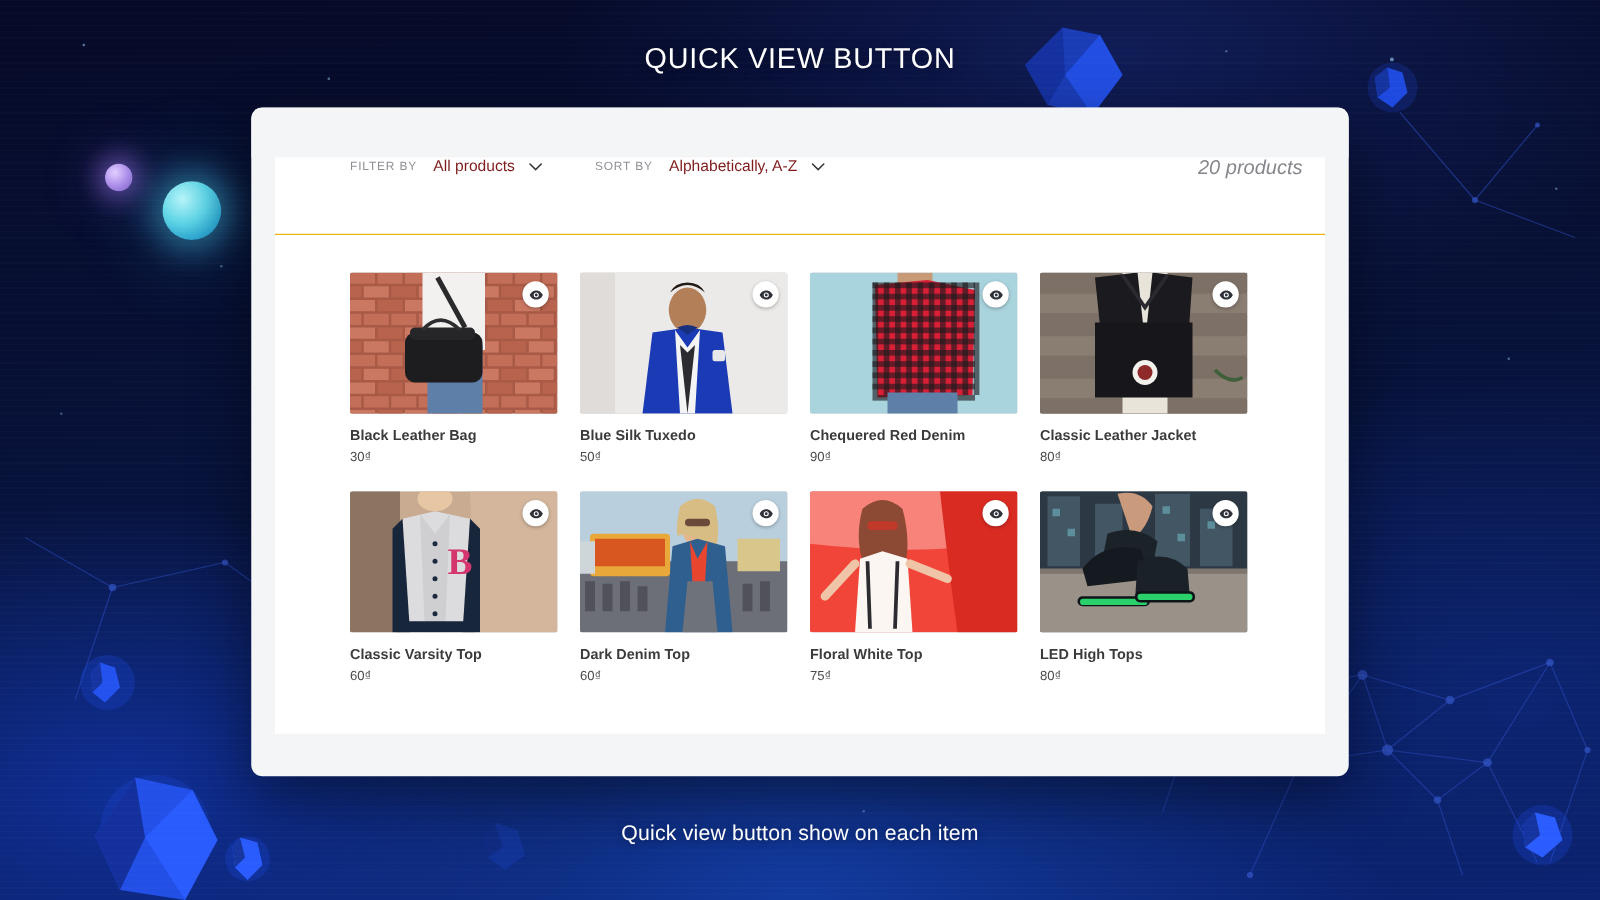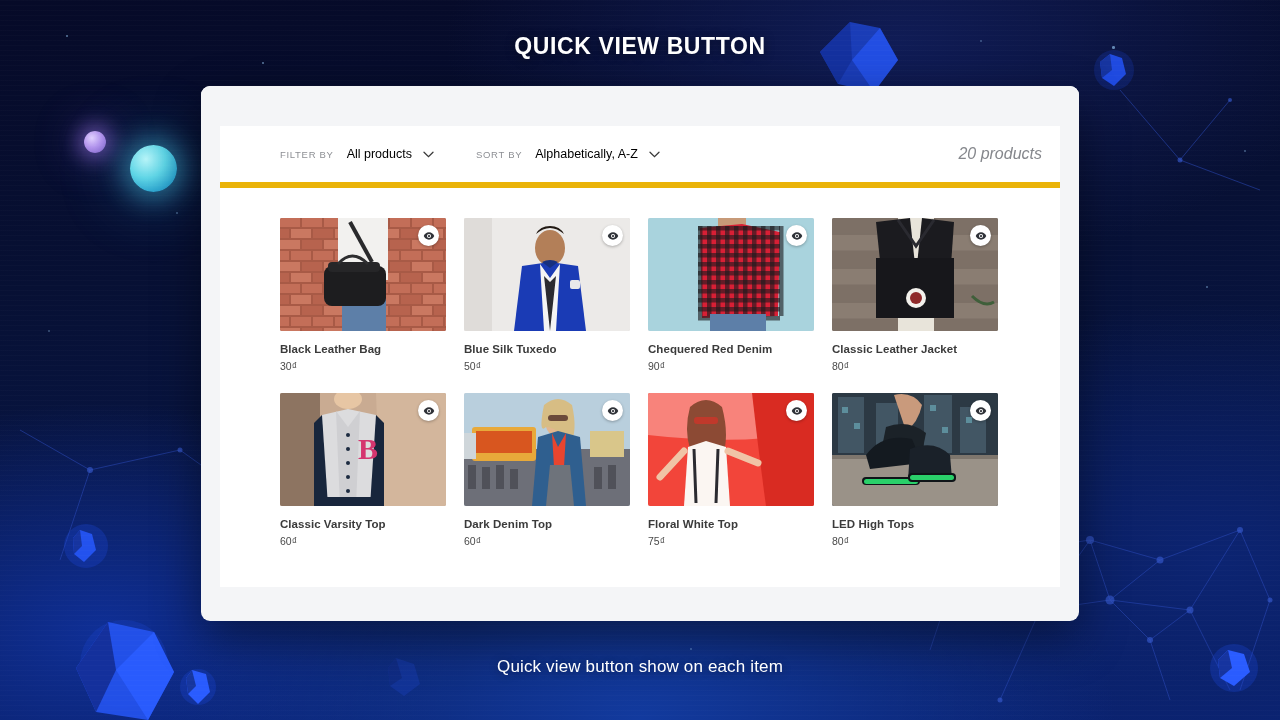--- a/index.html
+++ b/index.html
@@ -63,21 +63,21 @@
     background: #9fd4ff;
   }
 
   
   .page-title {
     position: absolute;
     top: 33px; left: 0; width: 100%;
     text-align: center;
     color: #ffffff;
     font-size: 23px;
-    font-weight: bold;
+    font-weight: normal;
     letter-spacing: 0.6px;
     text-shadow: 0 1px 10px rgba(0,0,0,0.5);
   }
 
   
   .shop-card {
     position: absolute;
     left: 201px; top: 86px;
     width: 878px; height: 535px;
     background: #f4f5f7;
@@ -89,38 +89,38 @@
 
   .inner-panel {
     margin: 0 19px;
     background: #ffffff;
     height: 461px;
   }
 
   
   .toolbar {
     display: flex;
-    align-items: center;
+    align-items: flex-start;
     height: 62px;
     padding: 0 18px 0 60px;
-    border-bottom: 6px solid #eab308;
+    border-bottom: 1px solid #eab308;
   }
   .tb-group { display: flex; align-items: center; }
   .tb-label {
     font-size: 9.5px;
     letter-spacing: 0.7px;
     color: #8d8f94;
     text-transform: uppercase;
     margin-right: 13px;
     white-space: nowrap;
   }
   .tb-select {
     display: flex; align-items: center;
     font-size: 12.5px;
-    color: #000000;
+    color: #7f1d1d;
     cursor: pointer;
   }
   .tb-select .chev {
     margin-left: 11px;
     color: #3a3a3a;
     display: inline-flex;
   }
   .tb-gap { width: 42px; }
   .tb-count {
     margin-left: auto;

